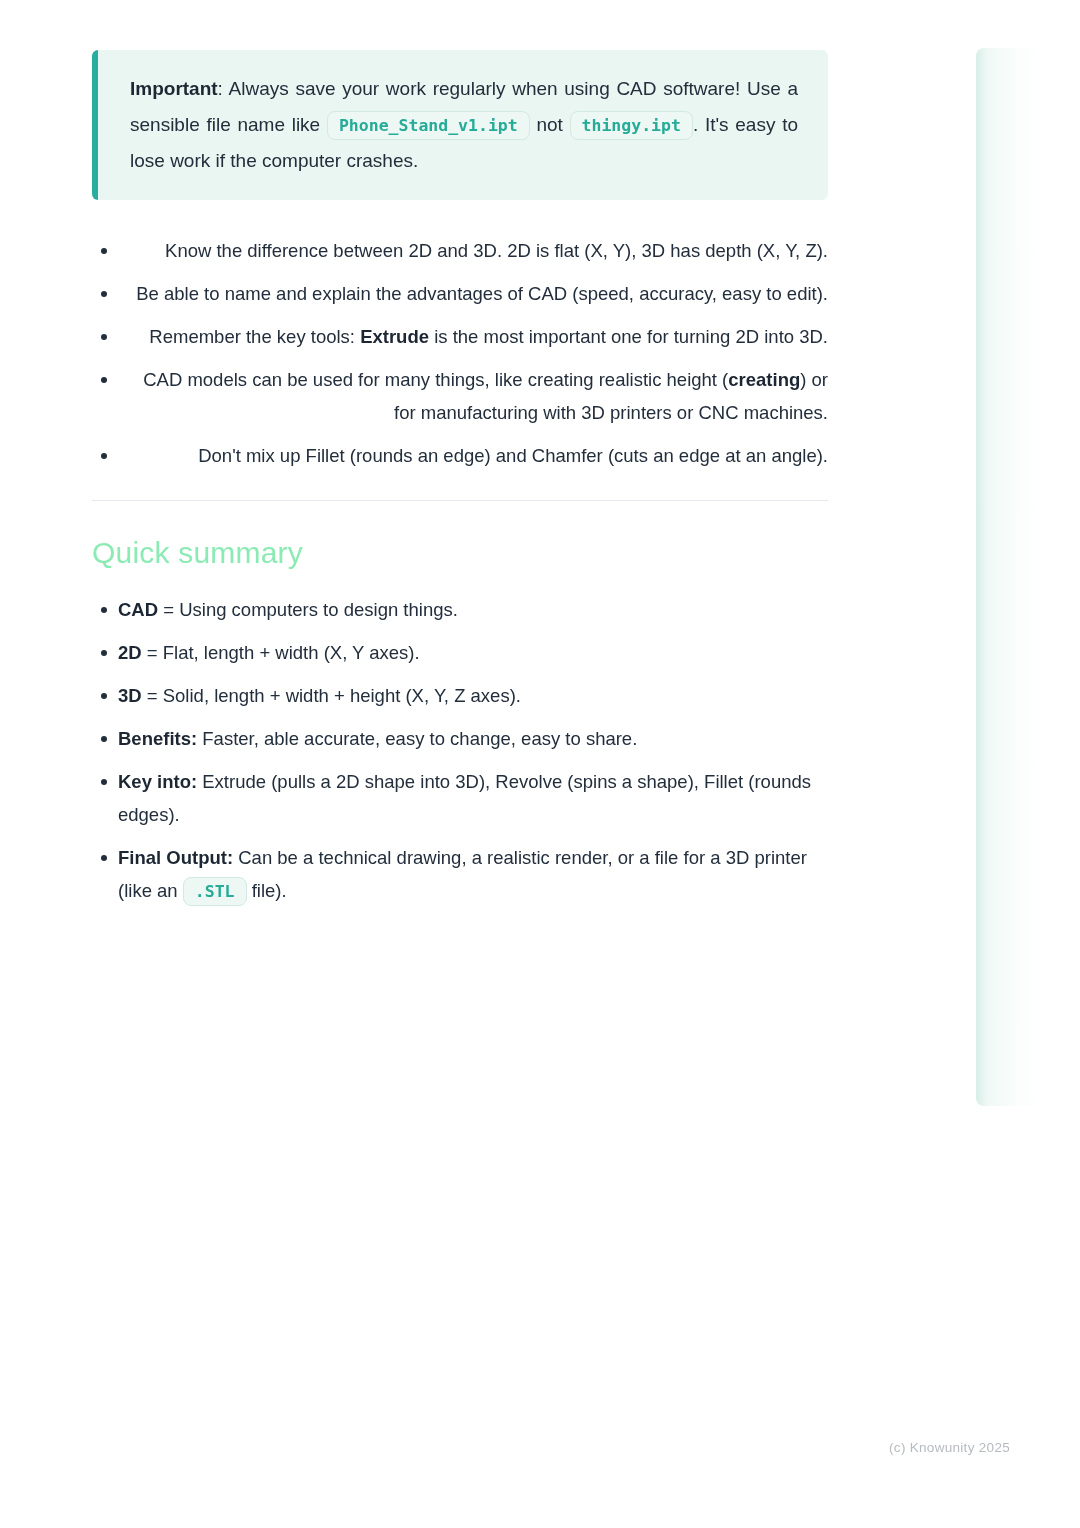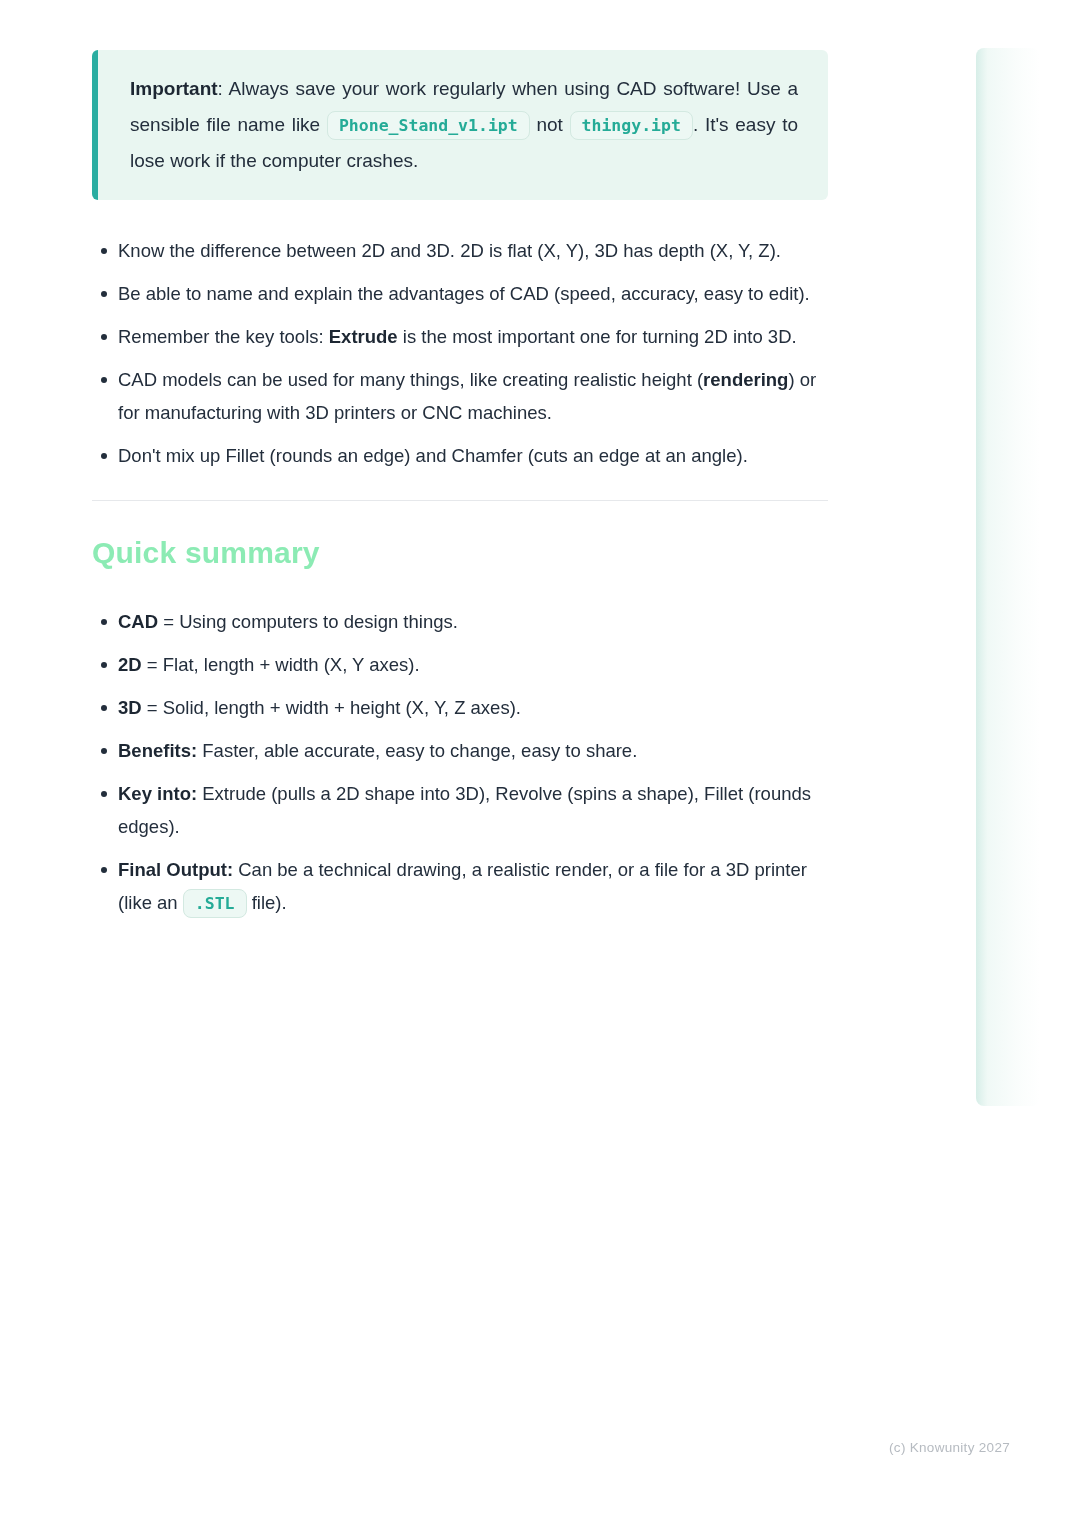--- a/index.html
+++ b/index.html
@@ -85,35 +85,35 @@
     margin-bottom:10px;
   }
   ul.bullets li::before{
     content:"";
     position:absolute;
     left:9px;top:14px;
     width:6px;height:6px;
     border-radius:50%;
     background:var(--text);
   }
-  ul.notes{margin-top:34px;}
+  ul.notes{margin-top:34px;text-align:right;}
   hr.divider{
     border:none;
     border-top:1px solid var(--divider);
     margin:28px 0 0 0;
   }
   h2.summary-heading{
     margin:36px 0 0 0;
     font-size:30px;
     line-height:32px;
-    font-weight:700;
+    font-weight:400;
     letter-spacing:0.2px;
     color:var(--heading-mint);
   }
-  ul.summary{margin-top:36px;}
+  ul.summary{margin-top:24px;}
   .footer{
     position:absolute;
     top:1440px;
     right:70px;
     font-size:13.5px;
     letter-spacing:0.3px;
     color:var(--footer-text);
   }
 </style>
 </head>
@@ -126,34 +126,34 @@
   <div class="content">
 
     <div class="callout">
       <p class="callout-text"><strong>Important</strong><span>: Always save your work regularly when using CAD software! Use a sensible file name like </span><code class="chip">Phone_Stand_v1.ipt</code><span> not </span><code class="chip">thingy.ipt</code><span>. It's easy to lose work if the computer crashes.</span></p>
     </div>
 
     <ul class="bullets notes">
         <li><span>Know the difference between 2D and 3D. 2D is flat (X, Y), 3D has depth (X, Y, Z).</span></li>
         <li><span>Be able to name and explain the advantages of CAD (speed, accuracy, easy to edit).</span></li>
         <li><span>Remember the key tools: </span><strong>Extrude</strong><span> is the most important one for turning 2D into 3D.</span></li>
-        <li><span>CAD models can be used for many things, like creating realistic height (</span><strong>rendering</strong><span>) or for manufacturing with 3D printers or CNC machines.</span></li>
+        <li><span>CAD models can be used for many things, like creating realistic height (</span><strong>creating</strong><span>) or for manufacturing with 3D printers or CNC machines.</span></li>
         <li><span>Don't mix up Fillet (rounds an edge) and Chamfer (cuts an edge at an angle).</span></li>
       </ul>
 
     <hr class="divider">
 
     <h2 class="summary-heading">Quick summary</h2>
 
     <ul class="bullets summary">
         <li><strong>CAD</strong><span> = Using computers to design things.</span></li>
         <li><strong>2D</strong><span> = Flat, length + width (X, Y axes).</span></li>
         <li><strong>3D</strong><span> = Solid, length + width + height (X, Y, Z axes).</span></li>
         <li><strong>Benefits:</strong><span> Faster, able accurate, easy to change, easy to share.</span></li>
         <li><strong>Key into:</strong><span> Extrude (pulls a 2D shape into 3D), Revolve (spins a shape), Fillet (rounds edges).</span></li>
         <li><strong>Final Output:</strong><span> Can be a technical drawing, a realistic render, or a file for a 3D printer (like an </span><code class="chip">.STL</code><span> file).</span></li>
       </ul>
 
   </div>
 
-  <div class="footer">(c) Knowunity 2027</div>
+  <div class="footer">(c) Knowunity 2025</div>
 
 </div>
 
 </body></html>

